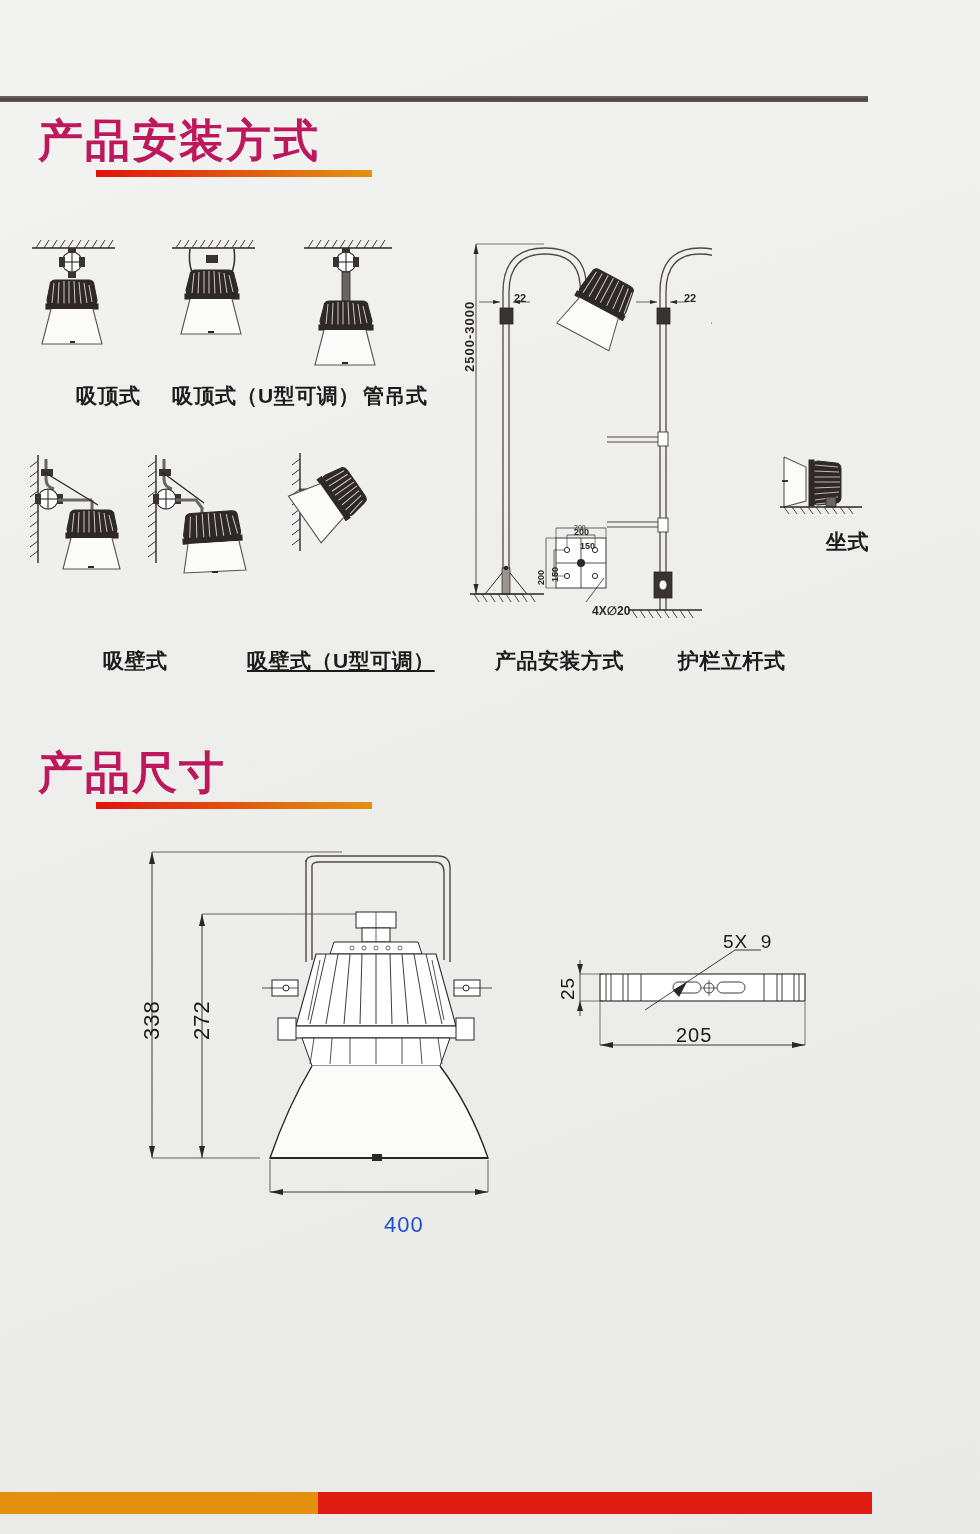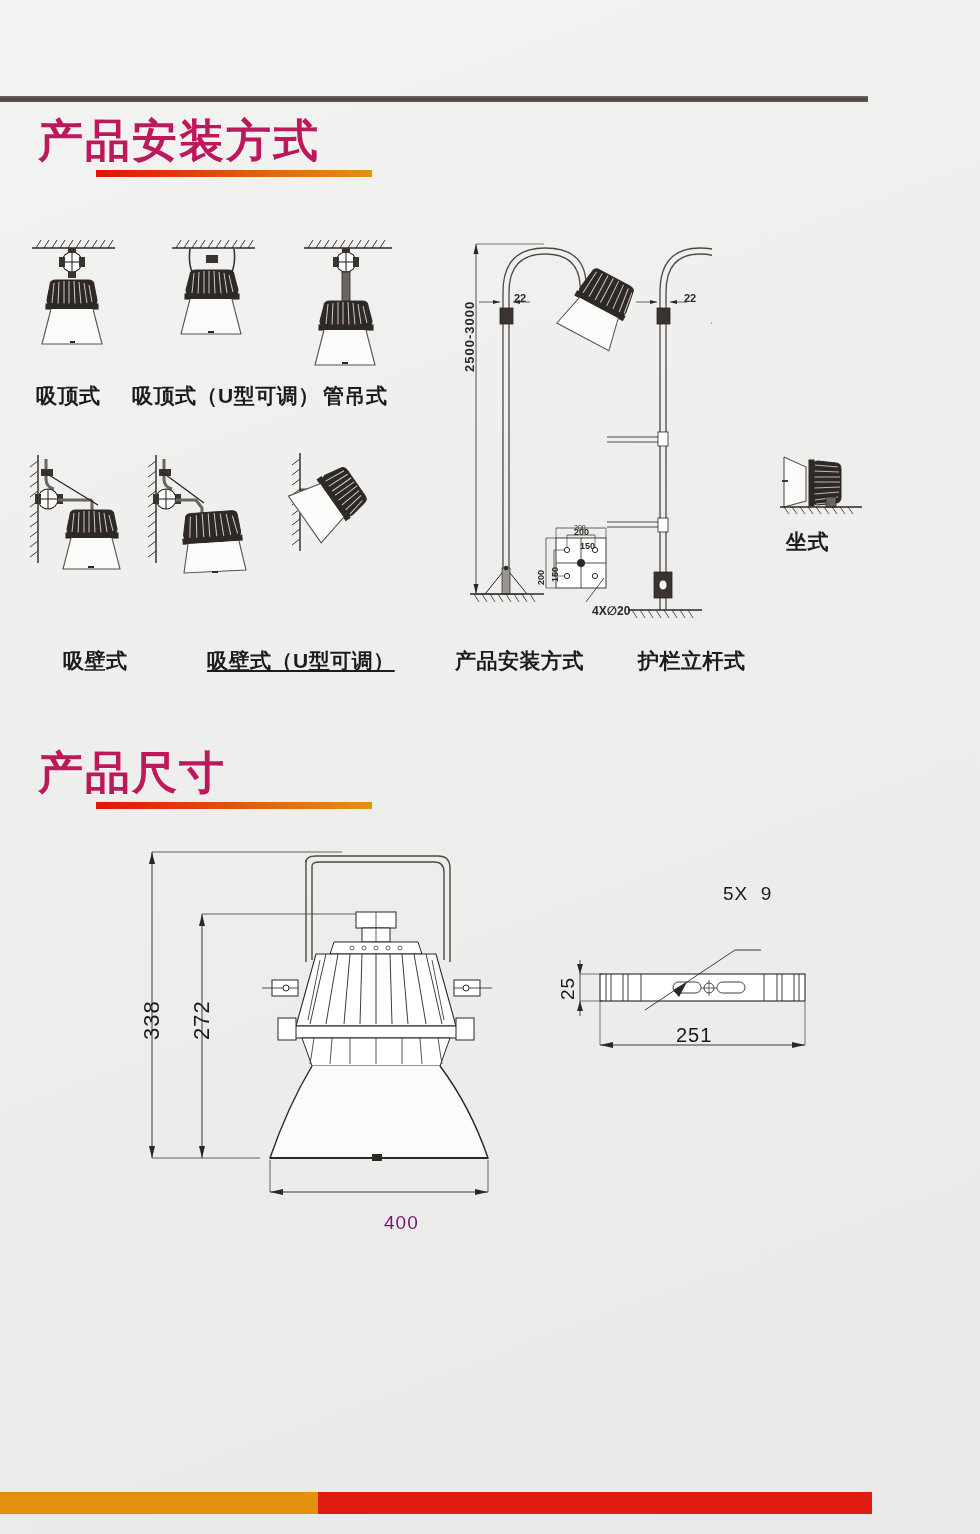--- a/index.html
+++ b/index.html
@@ -57,20 +57,21 @@
   .diagram-area { position: absolute; }
   .diagram-svg { display: block; }
 
   .caption {
     position: absolute;
     font-size: 21px;
     font-weight: bold;
     color: #1c1c1c;
     white-space: nowrap;
     letter-spacing: 0.5px;
+    margin-left: 40px;
   }
 
   
   .footer {
     position: absolute;
     left: 0;
     bottom: 0;
     width: 980px;
     height: 62px;
   }
@@ -629,21 +630,21 @@
         <path d="M150 362 L163 359 L163 365 Z" fill="#2b2724" stroke="none"></path>
         <path d="M368 362 L355 359 L355 365 Z" fill="#2b2724" stroke="none"></path>
         <line x1="150" y1="330" x2="150" y2="362" stroke-width="0.7"></line>
         <line x1="368" y1="330" x2="368" y2="362" stroke-width="0.7"></line>
       </g>
     </svg>
   </div>
 
   <div style="position:absolute; left:139px; top:1040px; transform:rotate(-90deg); transform-origin:left top; font-size:22px; color:#1a1a1a; letter-spacing:1px; white-space:nowrap;">338</div>
   <div style="position:absolute; left:189px; top:1040px; transform:rotate(-90deg); transform-origin:left top; font-size:22px; color:#1a1a1a; letter-spacing:1px; white-space:nowrap;">272</div>
-  <div style="position:absolute; left:384px; top:1212px; font-size:19px; color:#701a75; letter-spacing:1px;">400</div>
+  <div style="position:absolute; left:384px; top:1212px; font-size:22px; color:#1d4ed8; letter-spacing:1px;">400</div>
 
   <div class="diagram-area" style="left:545px; top:912px;">
     <svg class="diagram-svg" width="310" height="160" viewBox="0 0 310 160">
       <g stroke="#2b2724" fill="none" stroke-width="1">
 
         <rect x="55" y="62" width="205" height="27" fill="#fff" stroke="#2b2724" stroke-width="1.1"></rect>
 
         <g stroke="#2b2724" stroke-width="0.9">
           <line x1="61" y1="62" x2="61" y2="89"></line>
           <line x1="66" y1="62" x2="66" y2="89"></line>
@@ -676,21 +677,21 @@
         <line x1="55" y1="133" x2="260" y2="133" stroke-width="0.9"></line>
         <path d="M55 133 L68 130 L68 136 Z" fill="#2b2724" stroke="none"></path>
         <path d="M260 133 L247 130 L247 136 Z" fill="#2b2724" stroke="none"></path>
         <line x1="55" y1="90" x2="55" y2="133" stroke-width="0.6"></line>
         <line x1="260" y1="90" x2="260" y2="133" stroke-width="0.6"></line>
       </g>
     </svg>
   </div>
 
   <div style="position:absolute; left:557px; top:1000px; transform:rotate(-90deg); transform-origin:left top; font-size:19px; color:#1a1a1a; letter-spacing:1px; white-space:nowrap;">25</div>
-  <div style="position:absolute; left:676px; top:1024px; font-size:20px; color:#1a1a1a; letter-spacing:1px;">251</div>
-  <div style="position:absolute; left:723px; top:883px; font-size:19px; color:#1a1a1a; letter-spacing:1px; white-space:pre;text-align:center;">5X  9</div>
+  <div style="position:absolute; left:676px; top:1024px; font-size:20px; color:#1a1a1a; letter-spacing:1px;">205</div>
+  <div style="position:absolute; left:723px; top:931px; font-size:19px; color:#1a1a1a; letter-spacing:1px; white-space:pre;text-align:center;">5X  9</div>
 
   <div class="footer">
     <div class="footer-bar-orange"></div>
     <div class="footer-bar-red"></div>
   </div>
 
 </div>
 
 </body></html>

